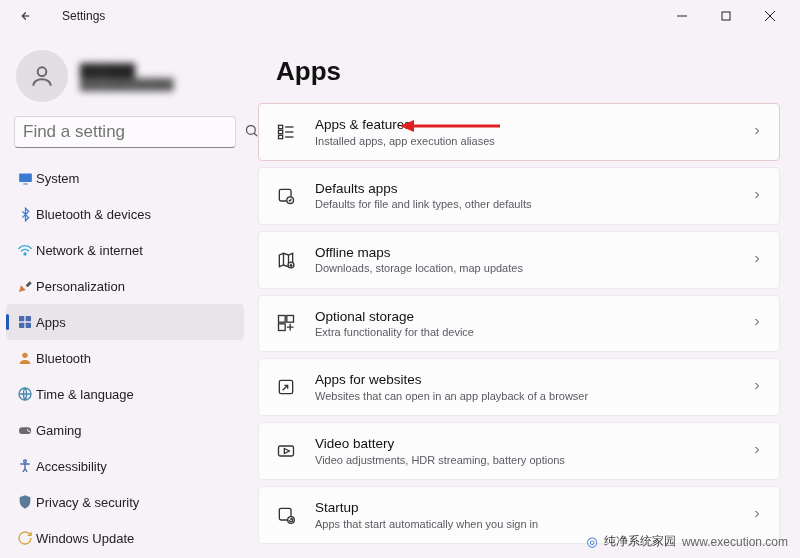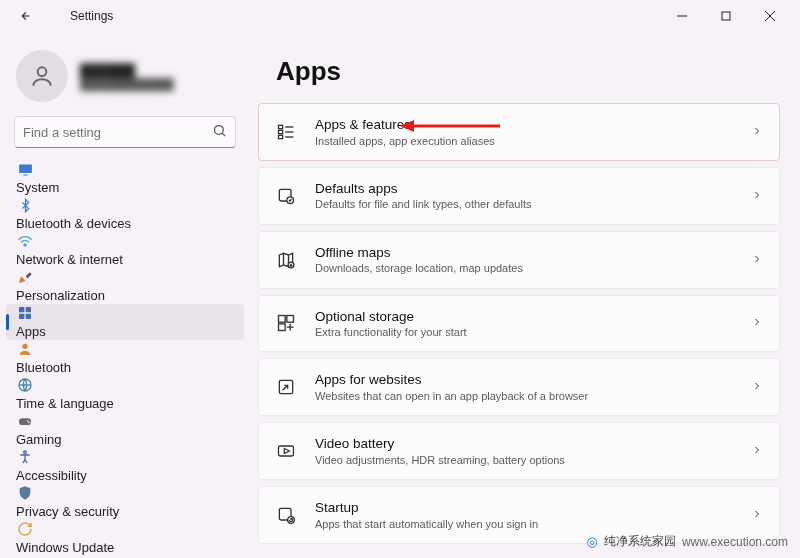--- a/index.html
+++ b/index.html
@@ -1,37 +1,37 @@
 <!DOCTYPE html>
 <html><head>
 <meta charset="utf-8">
 <style>
   * { margin: 0; padding: 0; box-sizing: border-box; }
   html, body { width: 800px; height: 558px; overflow: hidden; font-family: "Segoe UI", Arial, sans-serif; background: #f6f2f7; }
   .window { width: 800px; height: 558px; display: flex; flex-direction: column; position: relative; }
   .titlebar { height: 32px; display: flex; align-items: center; padding: 0 8px; }
-  .titlebar-left { display: flex; align-items: center; gap: 36px; padding-left: 6px; }
+  .titlebar-left { display: flex; align-items: center; gap: 28px; padding-left: 6px; }
   .back-btn { width: 20px; height: 20px; display:flex; align-items:center; justify-content:center; color:#333; }
   .app-title { font-size: 12px; color:#222; }
   .titlebar-right { margin-left:auto; display:flex; }
   .win-btn { width: 44px; height: 30px; display:flex; align-items:center; justify-content:center; color:#222; }
   .win-btn svg { stroke:#222; }
   .body { flex:1; display:flex; min-height:0; }
   .sidebar { width: 250px; display:flex; flex-direction:column; padding-top:14px; }
   .profile { display:flex; align-items:center; gap:12px; padding: 4px 16px 14px 16px; }
   .avatar { width:52px; height:52px; border-radius:50%; background:#e1dde2; display:flex; align-items:center; justify-content:center; color:#555; }
   .profile-text { display:flex; flex-direction:column; filter: blur(3.5px); }
   .profile-name { font-size:13px; font-weight:600; color:#222; }
   .profile-email { font-size:11px; color:#555; }
   .search-wrap { padding: 0 14px 10px 14px; }
   .search { display:flex; align-items:center; height:32px; background:#fcfafd; border:1px solid #d9d3da; border-bottom:1.5px solid #8a8690; border-radius:4px; padding:0 8px; }
-  .search input { flex:1; border:none; outline:none; background:transparent; font-size:13px; color:#555; }
+  .search input { flex:1; border:none; outline:none; background:transparent; font-size:17px; color:#555; }
   .search .s-icon { color:#555; }
   .nav { flex:1; overflow-y:auto; padding: 2px 6px 6px 6px; }
-  .nav-item { display:flex; align-items:flex-start; gap:2px; height:36px; padding: 0 10px; border-radius:4px; font-size:13px; color:#222; position:relative;flex-direction:column; }
+  .nav-item { display:flex; align-items:center; gap:2px; height:36px; padding: 0 10px; border-radius:4px; font-size:13px; color:#222; position:relative; }
   .nav-item .icon { width:18px; height:18px; display:flex; align-items:center; justify-content:center; }
   .nav-item.selected { background:#e9e4ea; }
   .nav-item.selected::before { content:""; position:absolute; left:0; top:10px; bottom:10px; width:3px; background:#1e5bb8; border-radius:2px; }
   .content { flex:1; display:flex; flex-direction:column; min-width:0; }
   .page-title { font-size:26px; font-weight:600; color:#111; padding: 24px 0 16px 26px; }
   .cards-scroll { flex:1; overflow-y:auto; padding: 0 20px 8px 8px; position:relative; }
   .card { background:#fdfcfd; border:1px solid #ece8ed; border-radius:4px; margin-bottom:6px; display:flex; align-items:center; padding:12px 16px; gap:18px; }
   .card:first-child { border:1px solid #e6c9c9; }
   .card-icon { width:22px; height:22px; display:flex; align-items:center; justify-content:center; color:#333; }
   .card-text { display:flex; flex-direction:column; flex:1; min-width:0; }
@@ -280,21 +280,21 @@
           <span class="card-icon">
             <svg width="20" height="20" viewBox="0 0 24 24" fill="none" stroke="#333" stroke-width="1.6">
                 <rect x="3" y="3" width="8" height="8"></rect>
                 <rect x="13" y="3" width="8" height="8"></rect>
                 <rect x="3" y="13" width="8" height="8"></rect>
                 <path d="M17 13v8M13 17h8"></path>
               </svg>
           </span>
           <div class="card-text">
             <div class="card-title">Optional storage</div>
-            <div class="card-desc">Extra functionality for your start</div>
+            <div class="card-desc">Extra functionality for that device</div>
           </div>
           <span class="chevron"><svg width="12" height="12" viewBox="0 0 24 24" fill="none" stroke="#333" stroke-width="2">
                 <polyline points="9 18 15 12 9 6"></polyline>
               </svg></span>
         </div>
 
         <div class="card">
           <span class="card-icon">
             <svg width="20" height="20" viewBox="0 0 24 24" fill="none" stroke="#333" stroke-width="1.6">
                 <rect x="4" y="4" width="16" height="16" rx="2"></rect>

